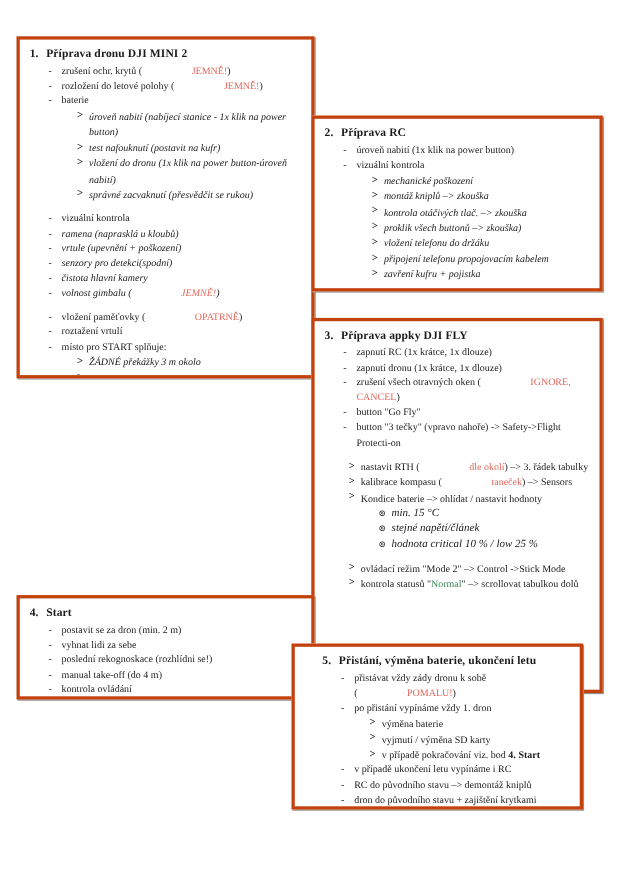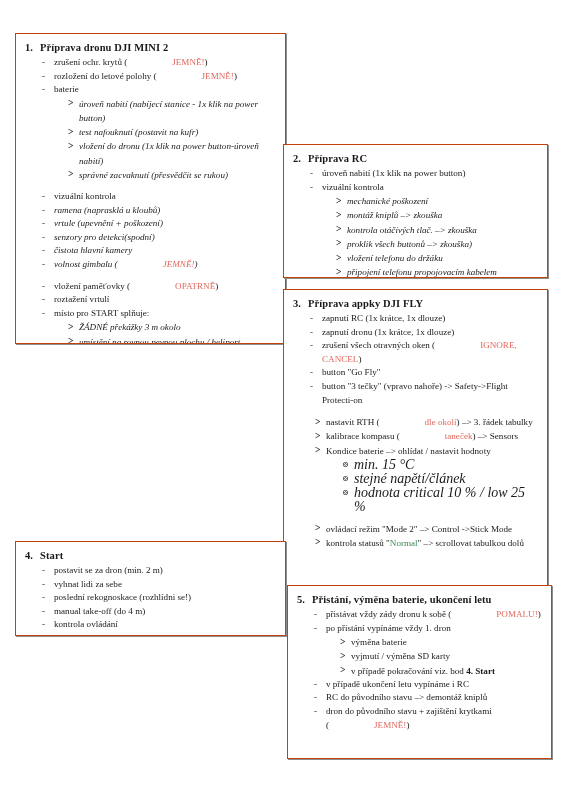--- a/index.html
+++ b/index.html
@@ -18,33 +18,33 @@
   .page {
     position: absolute;
     left: 0; top: 0;
     width: 566px;
     height: 800px;
     background: #ffffff;
   }
   .box {
     position: absolute;
     background: #ffffff;
-    border: 1px solid #c2410c;
+    border: 3px solid #c2410c;
     box-shadow: 1px 1px 0 0 #8e8e8e;
     box-sizing: border-box;
     overflow: hidden;
   }
   .box-inner {
     padding: 8px 9px 6px 9px;
   }
   .bx1 { left: 15px;  top: 33px;  width: 271px; height: 311px; }
-  .bx2 { left: 283px; top: 105px; width: 265px; height: 134px; margin-top: 39px; }
+  .bx2 { left: 283px; top: 105px; width: 265px; height: 160px; }
   .bx3 { left: 283px; top: 289px; width: 265px; height: 341px; }
   .bx4 { left: 15px;  top: 541px; width: 271px; height: 95px;  }
-  .bx5 { left: 287px; top: 585px; width: 265px; height: 174px; }
+  .bx5 { left: 265px; top: 585px; width: 265px; height: 151px; padding-left: 16px; }
 
   .title {
     font-weight: bold;
     font-size: 10.5px;
     letter-spacing: 0.1px;
     margin: 0 0 3px 0;
     white-space: nowrap;
   }
   .title .num { display: inline-block; width: 15px; }
 
@@ -92,21 +92,21 @@
   }
   ul.lvl2 > li.upright { font-style: normal; }
 
   ul.lvl3 {
     list-style: none;
     margin: 0;
     padding: 0 0 0 16px;
   }
   ul.lvl3 > li {
     position: relative;
-    font-size: 14px;
+    font-size: 10px;
     line-height: 14px;
     padding-left: 12px;
     font-style: italic;
   }
   ul.lvl3 > li::before {
     content: "\229A";
     position: absolute;
     left: 0;
     top: 0;
     font-style: normal;

